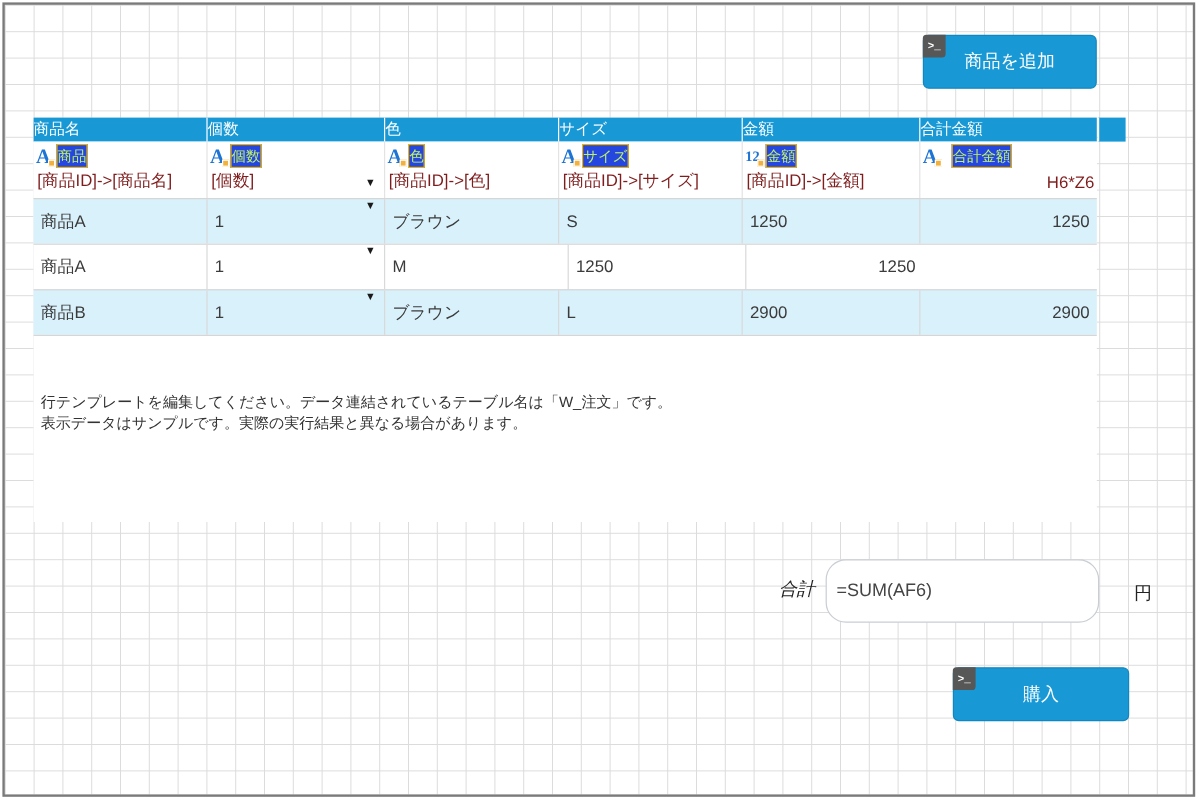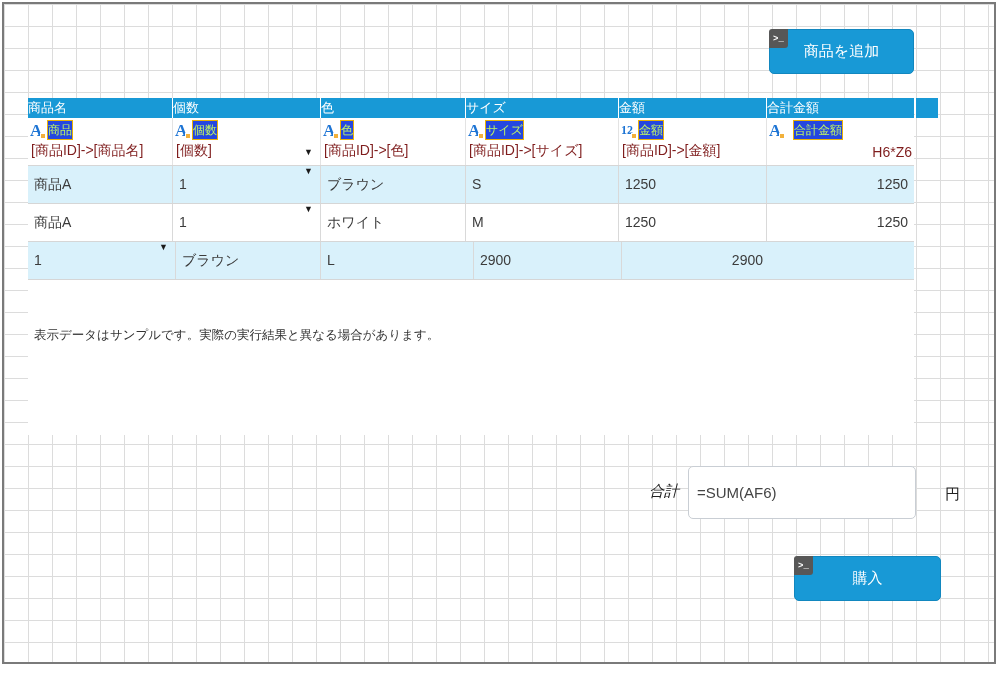--- a/index.html
+++ b/index.html
@@ -99,21 +99,21 @@
 
   
   .total-label {
     position:absolute; left:645px; top:478px;
     font-size:15px; color:#222222;font-style:italic;
   }
   .total-input {
     position:absolute; left:684px; top:462px;
     width:228px; height:53px;
     background:#ffffff;
-    border:1px solid #c9ced4; border-radius:5px;
+    border:1px solid #c9ced4; border-radius:17px;
     font-size:15px; color:#444444;
     display:flex; align-items:center; padding-left:8px;
   }
   .total-unit {
     position:absolute; left:941px; top:481px;
     font-size:15px; color:#222222;
   }
 
   
   .cmd-btn {
@@ -191,35 +191,36 @@
           <div class="dcell" style="width: 145px;">商品A</div>
           <div class="dcell" style="width: 148px;">1<span class="drop-arrow">▼</span></div>
           <div class="dcell" style="width: 145px;">ブラウン</div>
           <div class="dcell" style="width: 153px;">S</div>
           <div class="dcell" style="width: 148px;">1250</div>
           <div class="dcell right" style="width: 147px;">1250</div>
         </div>
         <div class="data-row">
           <div class="dcell" style="width: 145px;">商品A</div>
           <div class="dcell" style="width: 148px;">1<span class="drop-arrow">▼</span></div>
-          <div class="dcell" style="width: 145px;">ホワイト</div>
           <div class="dcell" style="width: 153px;">M</div>
           <div class="dcell" style="width: 148px;">1250</div>
           <div class="dcell right" style="width: 147px;">1250</div>
         </div>
         <div class="data-row alt">
+          <div class="dcell" style="width: 145px;">商品B</div>
           <div class="dcell" style="width: 148px;">1<span class="drop-arrow">▼</span></div>
           <div class="dcell" style="width: 145px;">ブラウン</div>
           <div class="dcell" style="width: 153px;">L</div>
           <div class="dcell" style="width: 148px;">2900</div>
           <div class="dcell right" style="width: 147px;">2900</div>
         </div>
       </div>
     <div class="table-bottom"></div>
     <div class="lv-note">
+      <div>行テンプレートを編集してください。データ連結されているテーブル名は「W_注文」です。</div>
       <div>表示データはサンプルです。実際の実行結果と異なる場合があります。</div>
     </div>
   </div>
   <div class="header-stub"></div>
 
   <span class="total-label">合計</span>
   <div class="total-input">=SUM(AF6)</div>
   <span class="total-unit">円</span>
 
   <div class="cmd-btn btn-buy">

